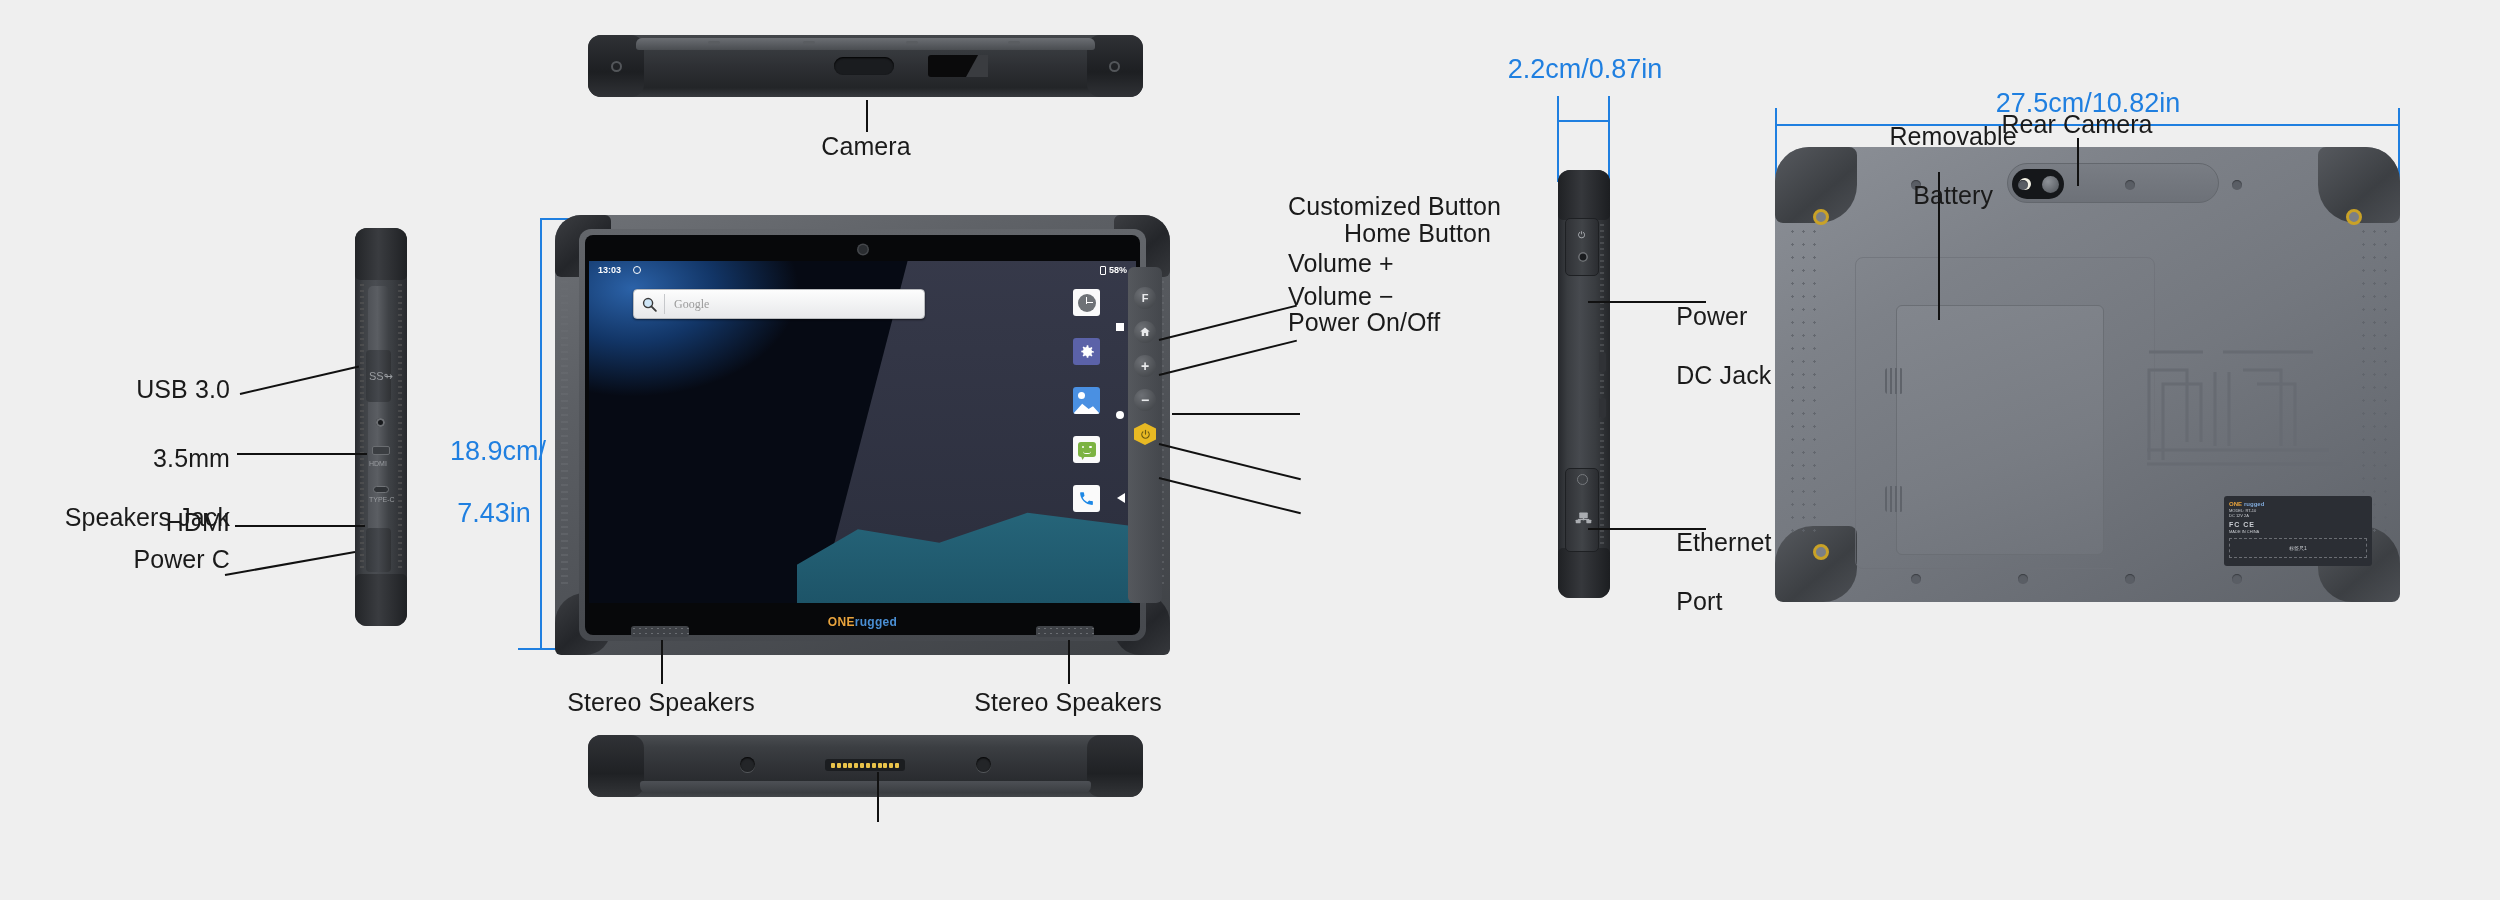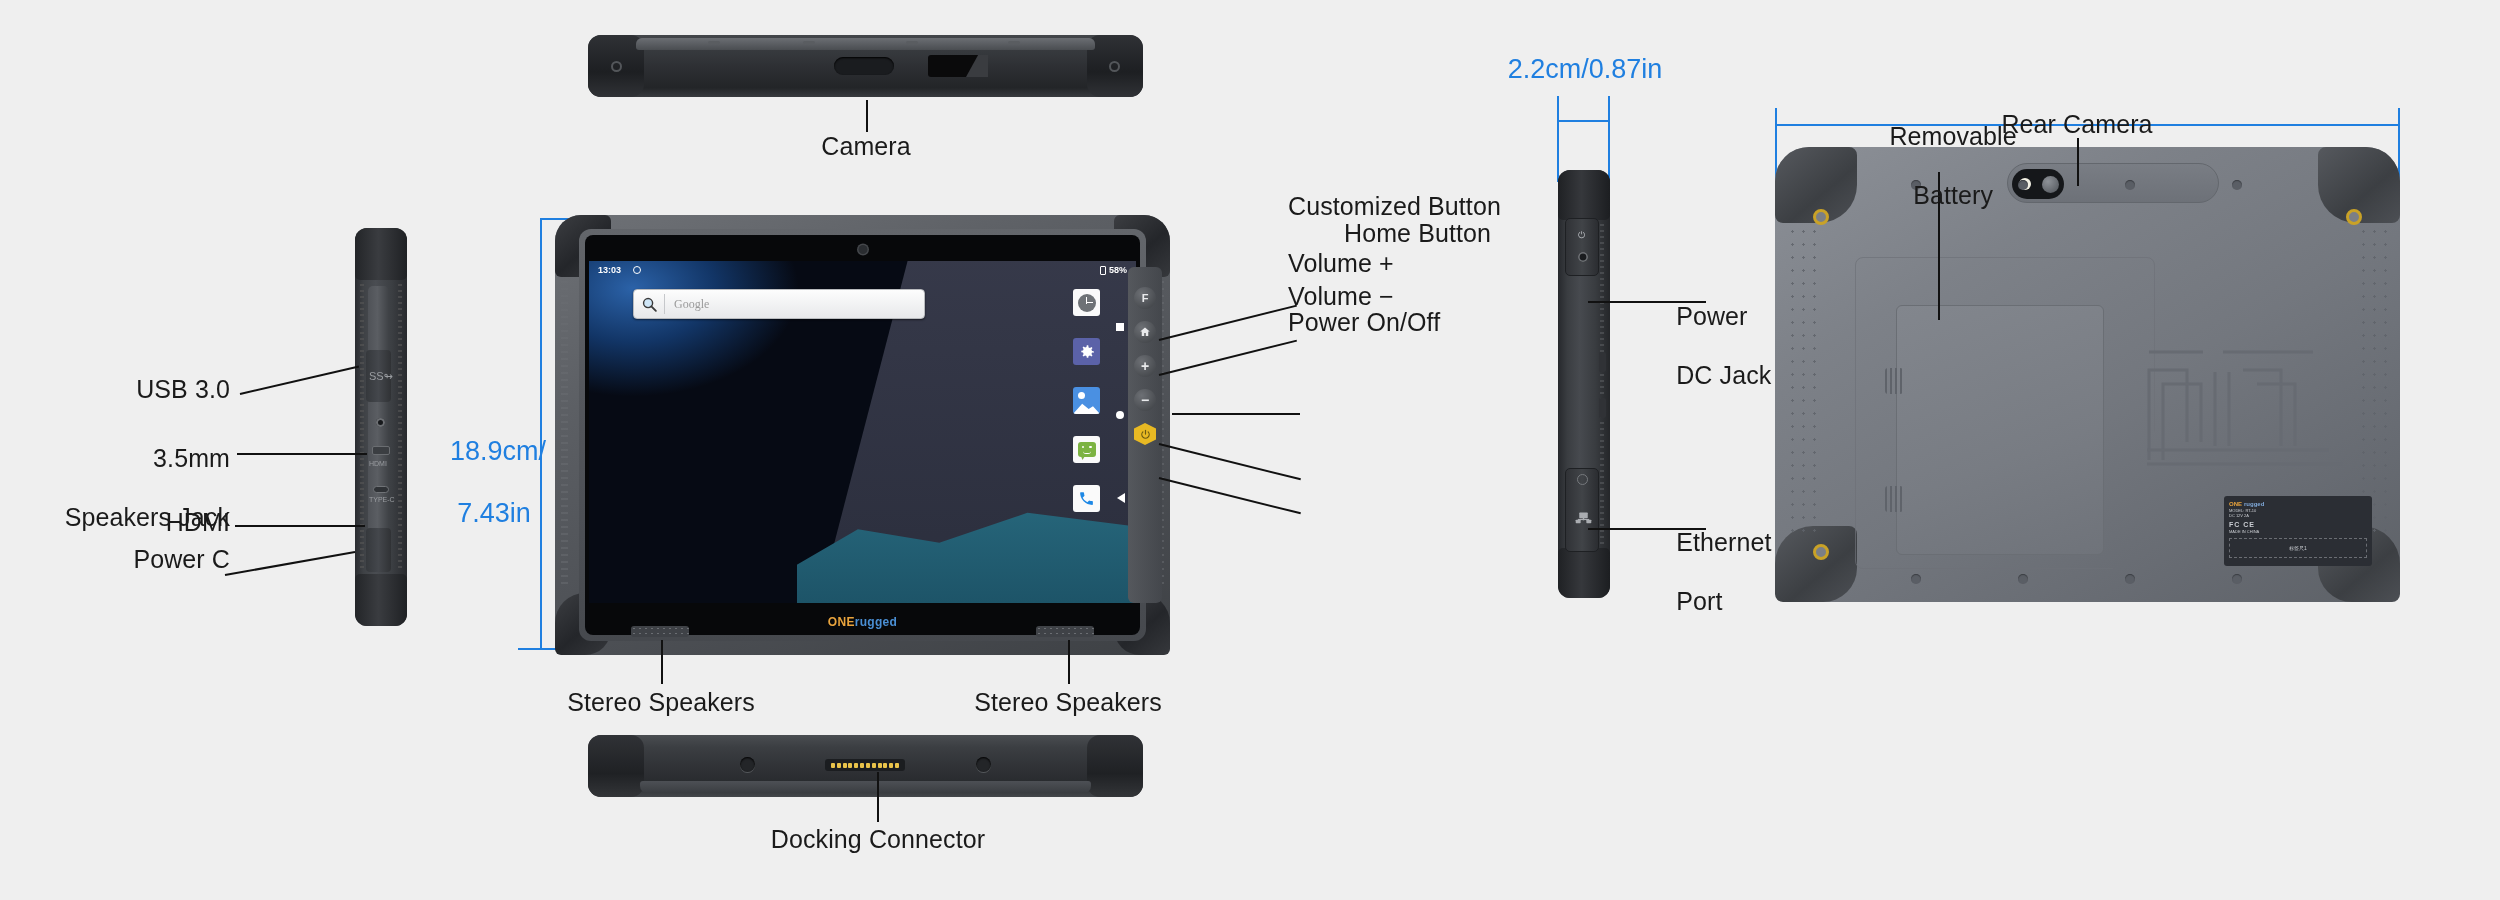--- a/index.html
+++ b/index.html
@@ -434,21 +434,20 @@
         <i></i>
         <i></i>
         <i></i>
         <i></i>
         <i></i>
         <i></i>
         <i></i>
     </div>
   </div>
   <div class="vln" style="left:877px;top:772px;height:50px;"></div>
-  <div class="lbl c" style="left:718px;top:825px;width:320px;">Docking Connector</div>
 
   <div class="dim c" style="left:1487px;top:54px;width:196px;">2.2cm/0.87in</div>
   <div class="bline" style="left:1557px;top:96px;width:2px;height:86px;"></div>
   <div class="bline" style="left:1608px;top:96px;width:2px;height:86px;"></div>
   <div class="bline" style="left:1557px;top:120px;width:53px;height:2px;"></div>
 
   <div id="rightview">
     <div class="shell"></div>
     <div class="cap t"></div>
     <div class="cap b"></div>
@@ -484,20 +483,21 @@
 
   <div class="ln" style="left:1588px;top:528px;width:118px;"></div>
   <div class="lbl" style="left:1648px;top:498px;">
     <span>Ethernet</span><br>
     <span>Port</span>
   </div>
 
   <div class="bline" style="left:1775px;top:108px;width:2px;height:128px;"></div>
   <div class="bline" style="left:2398px;top:108px;width:2px;height:128px;"></div>
   <div class="bline" style="left:1775px;top:124px;width:625px;height:2px;"></div>
+  <div class="dim c" style="left:1888px;top:88px;width:400px;">27.5cm/10.82in</div>
 
   <div id="backview">
     <div class="bk-shell"></div>
 
     <div class="bk-bump" style="left:0;top:0;border-radius:34px 8px 38px 8px;"></div>
     <div class="bk-bump" style="right:0;top:0;border-radius:8px 34px 8px 38px;"></div>
     <div class="bk-bump" style="left:0;bottom:0;border-radius:38px 8px 34px 8px;"></div>
     <div class="bk-bump" style="right:0;bottom:0;border-radius:8px 38px 8px 34px;"></div>
 
     <div class="bk-cam">

